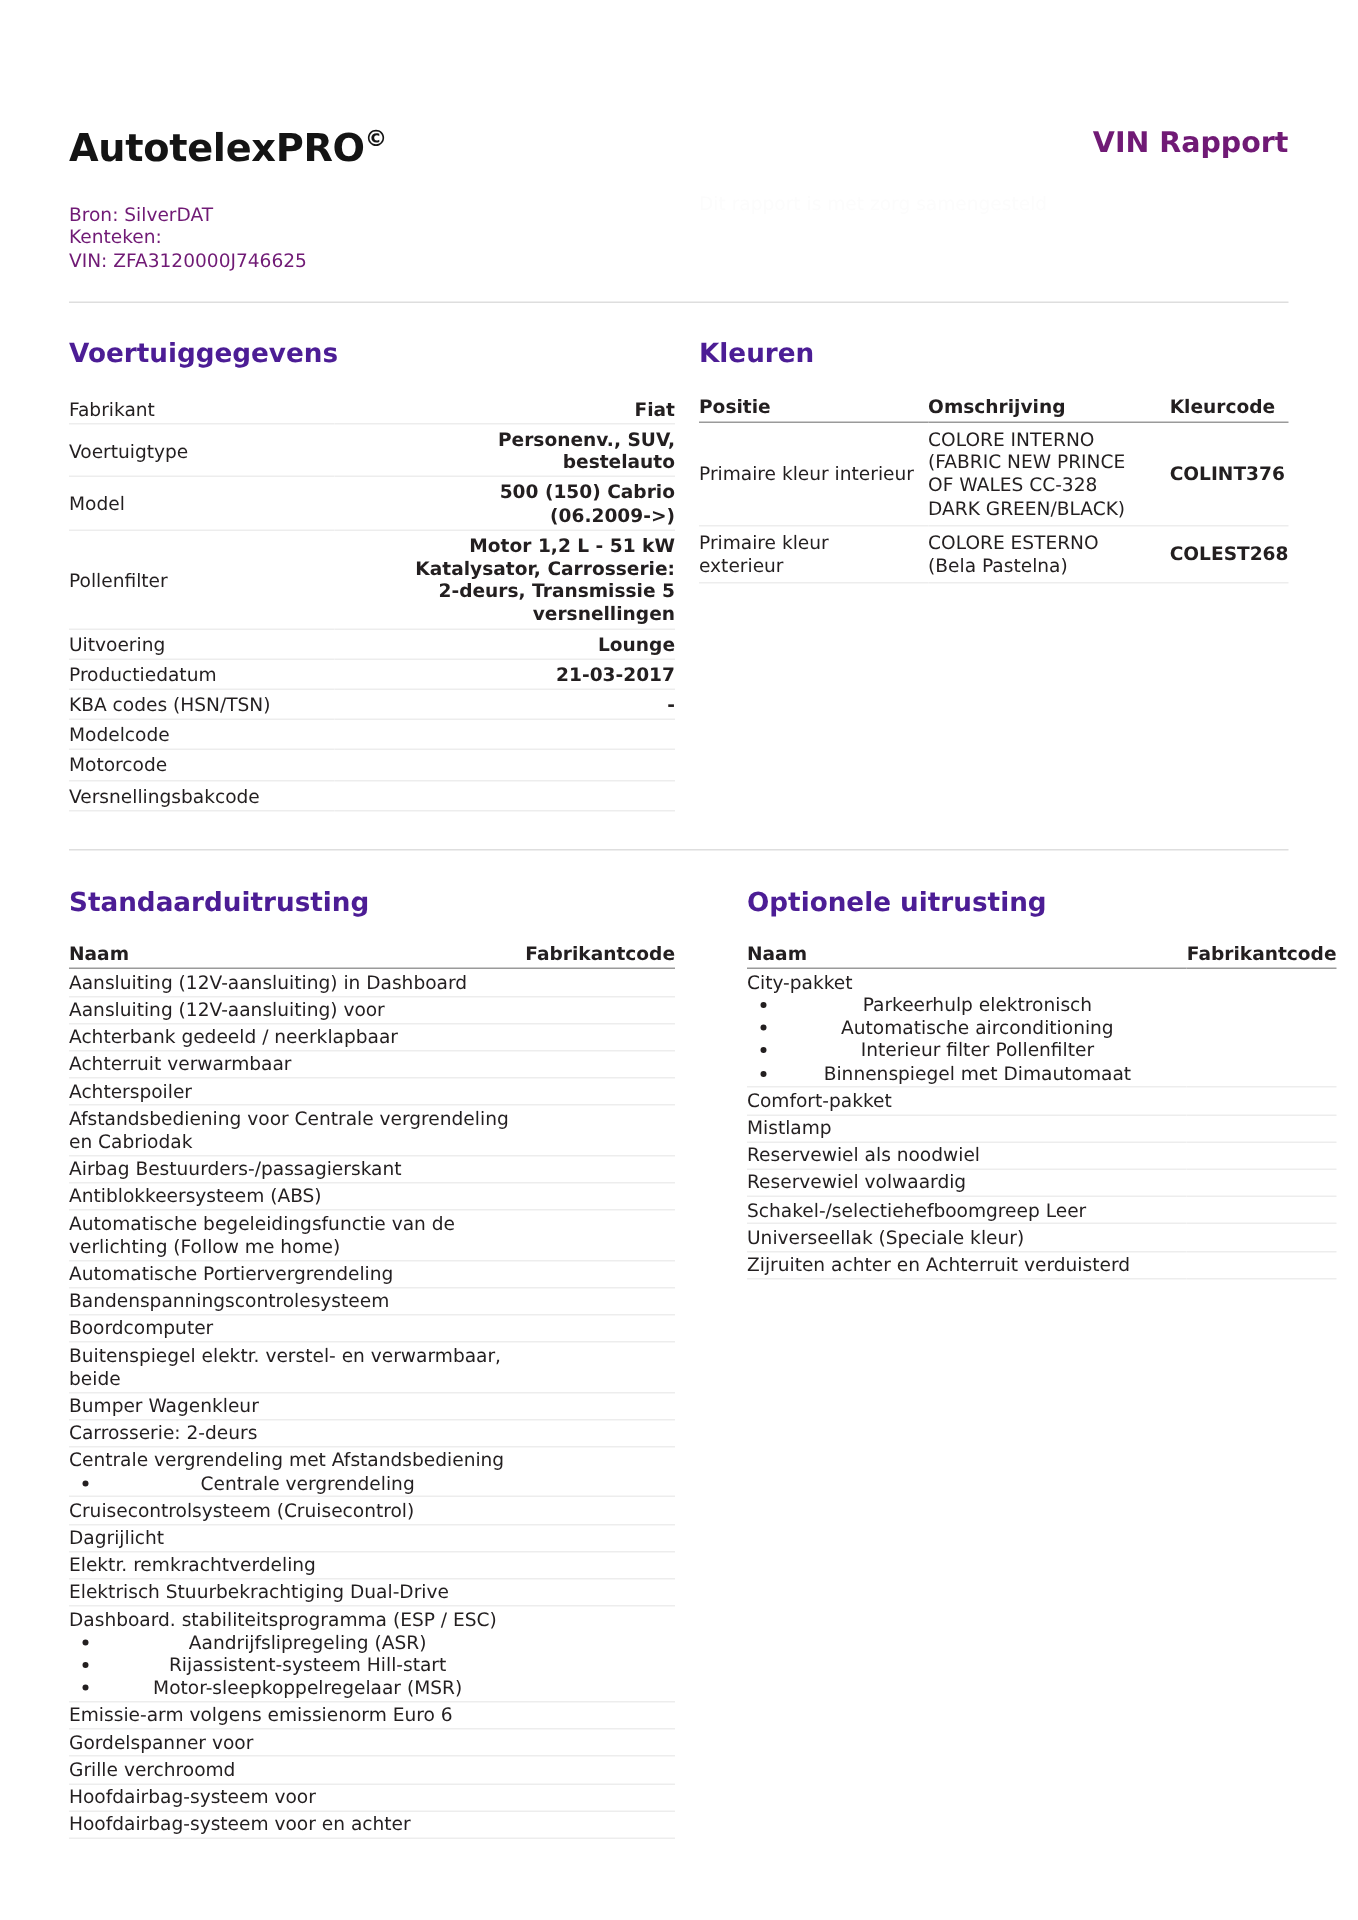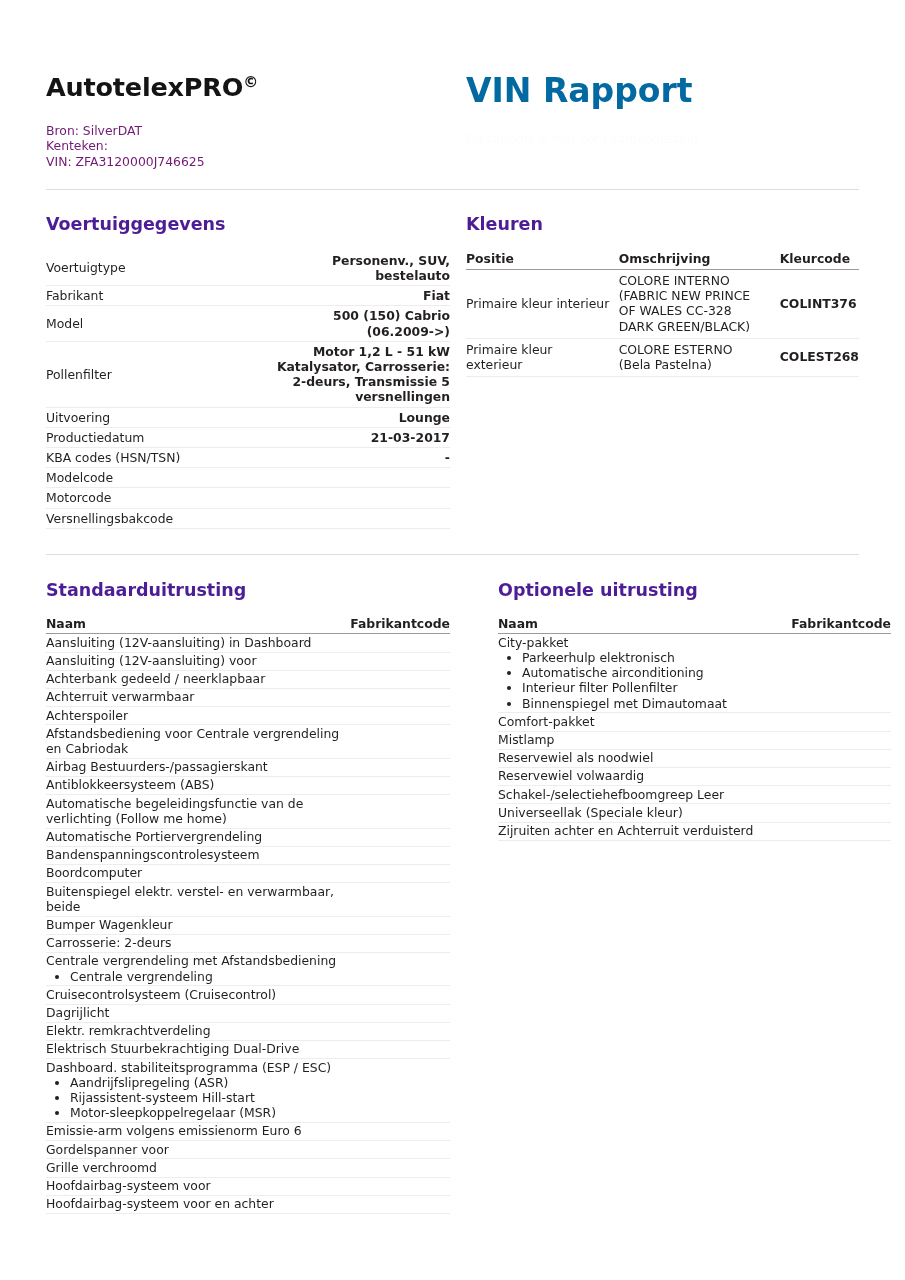--- a/index.html
+++ b/index.html
@@ -12,21 +12,21 @@
     height: 1280px;
     font-family: "DejaVu Sans", "Liberation Sans", sans-serif;
     color: #231f20;
     -webkit-font-smoothing: antialiased;
   }
   .page {
     position: relative;
     width: 905px;
     height: 1280px;
     box-sizing: border-box;
-    padding: 0 46px;
+    padding: 12px 46px;
   }
 
   
   .header-row {
     display: flex;
     padding-top: 74px;
   }
   .col-left  { width: 404px; flex: 0 0 404px; }
   .col-gap   { width: 16px; flex: 0 0 16px; }
   .col-right { width: 393px; flex: 0 0 393px; }
@@ -38,25 +38,26 @@
     letter-spacing: -0.2px;
     margin: 0;
     color: #141414;
   }
   .brand-title sup {
     font-size: 15px;
     vertical-align: super;
     line-height: 0;
   }
   .report-title {
-    font-size: 33px;
+    font-size: 19px;
     font-weight: bold;
     line-height: 1.05;
     margin: 0;
-    color: #0369a1;
+    color: #701a75;
+    text-align: right;
   }
 
   .meta {
     margin-top: 22px;
     font-size: 12.4px;
     line-height: 15.6px;
     color: #701a75;
   }
   .meta div { white-space: pre; }
 
@@ -155,20 +156,21 @@
   table.equip td.e-name { padding-right: 10px; }
   table.equip td.e-code { text-align: right; width: 96px; }
   table.equip ul {
     margin: 0;
     padding: 0 0 0 24px;
     list-style: disc;
   }
   table.equip ul li {
     margin: 0;
     padding: 0;
+    text-align: center;
   }
   .row-text { display: block; }
 
   .lower-band { padding-top: 26px; gap: 16px; }
 </style>
 </head>
 <body>
 
 <div class="page">
 
@@ -189,27 +191,27 @@
   </div>
 
   <hr class="rule rule-top">
 
   <div class="band band-top">
     <div class="col-left">
       <h2 class="section-title">Voertuiggegevens</h2>
       <table class="spec">
         <tbody>
             <tr>
+              <td class="k">Fabrikant</td>
+              <td class="v">Fiat</td>
+            </tr>
+            <tr>
               <td class="k">Voertuigtype</td>
               <td class="v">Personenv., SUV,
 bestelauto</td>
-            </tr>
-            <tr>
-              <td class="k">Fabrikant</td>
-              <td class="v">Fiat</td>
             </tr>
             <tr>
               <td class="k">Model</td>
               <td class="v">500 (150) Cabrio
 (06.2009-&gt;)</td>
             </tr>
             <tr>
               <td class="k">Pollenfilter</td>
               <td class="v">Motor 1,2 L - 51 kW
 Katalysator, Carrosserie:

